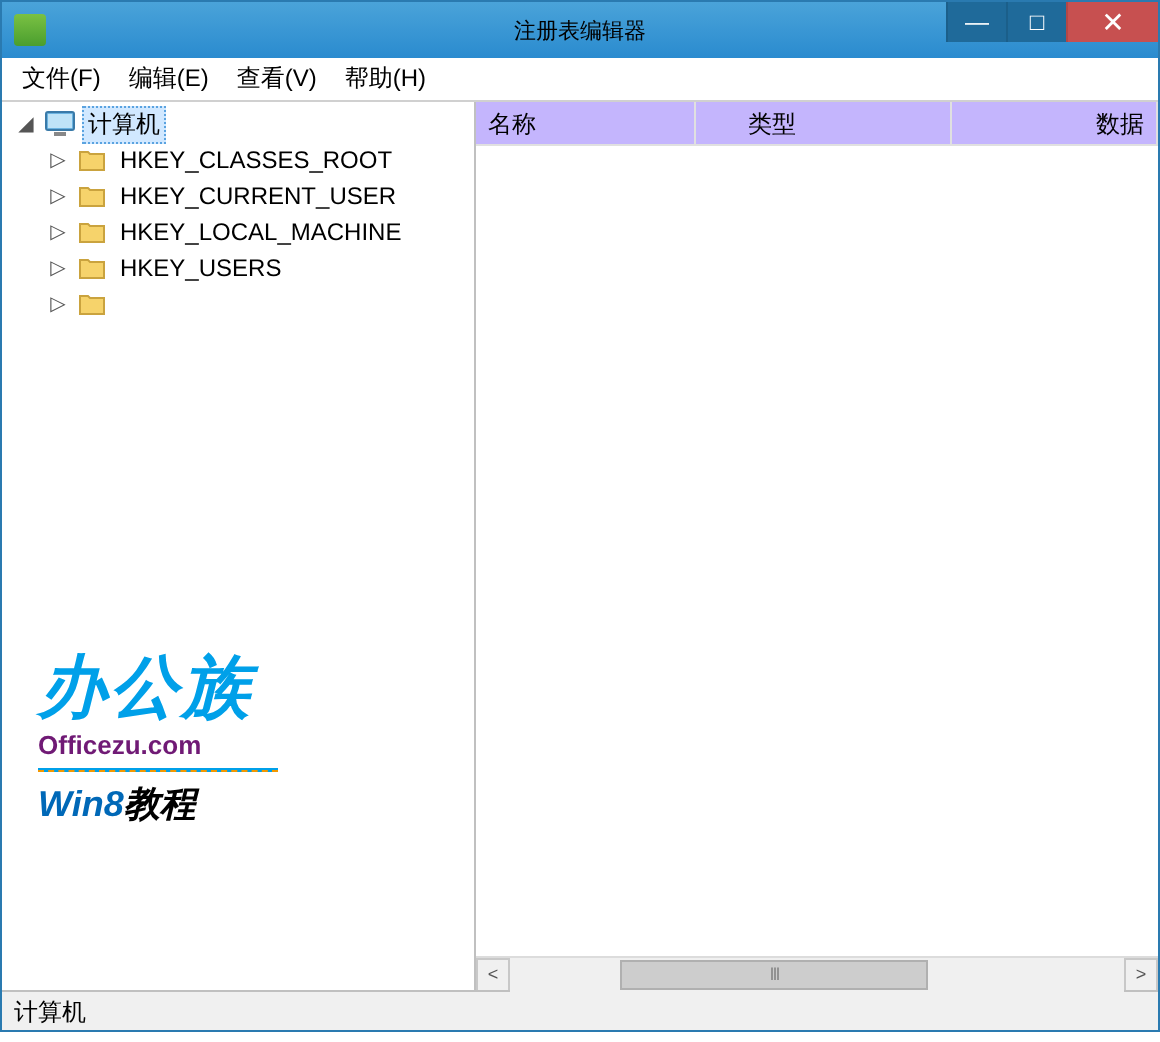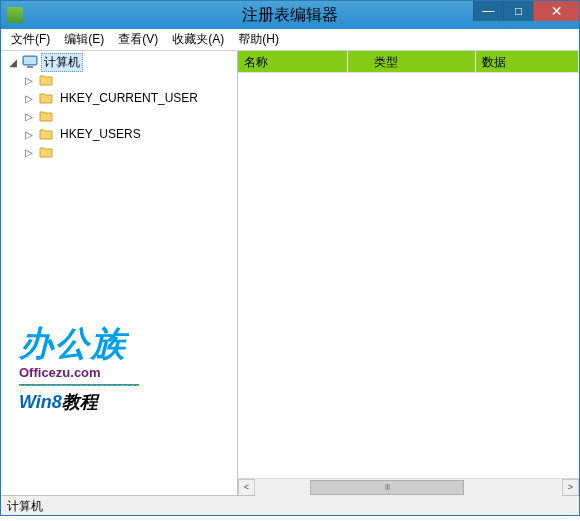--- a/index.html
+++ b/index.html
@@ -1,20 +1,20 @@
 <!DOCTYPE html>
 <html><head>
 <meta charset="utf-8">
 <style>
 * { margin: 0; padding: 0; box-sizing: border-box; font-family: "Microsoft YaHei", SimSun, sans-serif; font-size: 12px; }
 body { background: #fff; width: 580px; height: 521px; overflow: hidden; }
 .window { width: 580px; height: 516px; border: 1px solid #2a7ab0; background: #fff; display: flex; flex-direction: column; }
 .titlebar { height: 28px; background: linear-gradient(#4aa3d9, #2a8bcf); display: flex; align-items: center; position: relative; }
 .titlebar-icon { width: 16px; height: 16px; margin-left: 6px; background: linear-gradient(#7ac143, #4a9e2e); border-radius: 2px; }
-.titlebar-title { position: absolute; left: 50%; transform: translateX(-50%); color: #000; font-size: 16px; }
+.titlebar-title { position: absolute; left: 50%; transform: translateX(-50%); color: #000; font-size: 11px; }
 .window-controls { position: absolute; right: 0; top: 0; display: flex; }
 .win-btn { width: 30px; height: 20px; display: flex; align-items: center; justify-content: center; border-left: 1px solid rgba(0,0,0,0.1); cursor: pointer; }
 .win-btn.min, .win-btn.max { background: #1f6a9a; color: #fff; font-size: 12px; }
 .win-btn.close { width: 46px; background: #c75050; color: #fff; font-size: 14px; }
 .menubar { height: 22px; background: #fff; display: flex; align-items: center; padding: 0 4px; gap: 2px; border-bottom: 1px solid #d0d0d0; }
 .menu-item { padding: 2px 6px; cursor: pointer; }
 .client { flex: 1; display: flex; min-height: 0; }
 .tree-pane { width: 237px; border-right: 1px solid #c0c0c0; overflow: auto; padding: 2px 0; position: relative; }
 .tree-root { padding-left: 6px; }
 .tree-node { display: flex; align-items: center; height: 18px; white-space: nowrap; }
@@ -26,25 +26,25 @@
 .node-label.selected { background: #d1e8ff; border: 1px dotted #5aa3e0; padding: 0 2px; }
 .children { padding-left: 16px; }
 .watermark { position: absolute; left: 18px; top: 270px; pointer-events: none; }
 .wm-line1 { display: flex; align-items: baseline; }
 .wm-line1 .a { color: #00a0e9; font-size: 34px; font-weight: bold; font-style: italic; letter-spacing: 2px; }
 .wm-line2 { color: #701a75; font-size: 13px; font-weight: bold; margin-top: -2px; }
 .wm-sep { height: 2px; background: #00a0e9; margin: 4px 0; border-bottom: 1px dashed #f39800; width: 120px; }
 .wm-line3 .b { color: #0068b7; font-size: 18px; font-weight: bold; font-style: italic; }
 .wm-line3 .c { color: #000000; font-size: 18px; font-weight: bold; font-style: italic; }
 .list-pane { flex: 1; display: flex; flex-direction: column; }
-.list-header { height: 22px; display: flex; background: #84cc16; border-bottom: 1px solid #e0e0e0; }
+.list-header { height: 22px; display: flex; background: #c4b5fd; border-bottom: 1px solid #e0e0e0; }
 .col { border-right: 1px solid #e0e0e0; padding: 3px 6px; }
 .col.name { width: 110px; }
 .col.type { width: 108px; margin-left: 20px; }
-.col.data { flex: 1; }
+.col.data { flex: 1; text-align: right; }
 .list-body { flex: 1; }
 .hscroll { height: 17px; background: #f0f0f0; border-top: 1px solid #dcdcdc; display: flex; align-items: center; }
 .sb-btn { width: 17px; height: 17px; background: #f0f0f0; border: 1px solid #c8c8c8; display: flex; align-items: center; justify-content: center; font-size: 9px; color: #555; cursor: pointer; }
 .sb-track { flex: 1; height: 17px; background: #f0f0f0; position: relative; }
 .sb-thumb { position: absolute; left: 18%; width: 50%; height: 15px; top: 1px; background: #cdcdcd; border: 1px solid #b0b0b0; display: flex; align-items: center; justify-content: center; color: #888; letter-spacing: -1px; font-size: 9px; }
 .statusbar { height: 20px; border-top: 1px solid #c0c0c0; padding: 2px 6px; background: #f0f0f0; }
 </style>
 </head>
 <body>
 
@@ -57,21 +57,20 @@
       <div class="win-btn min">—</div>
       <div class="win-btn max">□</div>
       <div class="win-btn close">✕</div>
     </div>
   </div>
 
   <div class="menubar">
     <div class="menu-item">文件(F)</div>
     <div class="menu-item">编辑(E)</div>
     <div class="menu-item">查看(V)</div>
-    <div class="menu-item">收藏夹(A)</div>
     <div class="menu-item">帮助(H)</div>
   </div>
 
   <div class="client">
 
     <div class="tree-pane">
       <div class="tree-root">
         <div class="tree-node">
           <span class="expander">◢</span>
           <span class="node-icon">
@@ -84,37 +83,39 @@
           <span class="node-label selected">计算机</span>
         </div>
         <div class="children">
           <div class="tree-node">
             <span class="expander">▷</span>
             <span class="node-icon">
                 <svg class="folder-svg" viewBox="0 0 14 12">
                   <path d="M1 2h4l1 1h7v8H1z" fill="#f6d36b" stroke="#caa33e"></path>
                 </svg>
               </span>
+            <span class="node-label">HKEY_CLASSES_ROOT</span>
           </div>
           <div class="tree-node">
             <span class="expander">▷</span>
             <span class="node-icon">
                 <svg class="folder-svg" viewBox="0 0 14 12">
                   <path d="M1 2h4l1 1h7v8H1z" fill="#f6d36b" stroke="#caa33e"></path>
                 </svg>
               </span>
             <span class="node-label">HKEY_CURRENT_USER</span>
           </div>
           <div class="tree-node">
             <span class="expander">▷</span>
             <span class="node-icon">
                 <svg class="folder-svg" viewBox="0 0 14 12">
                   <path d="M1 2h4l1 1h7v8H1z" fill="#f6d36b" stroke="#caa33e"></path>
                 </svg>
               </span>
+            <span class="node-label">HKEY_LOCAL_MACHINE</span>
           </div>
           <div class="tree-node">
             <span class="expander">▷</span>
             <span class="node-icon">
                 <svg class="folder-svg" viewBox="0 0 14 12">
                   <path d="M1 2h4l1 1h7v8H1z" fill="#f6d36b" stroke="#caa33e"></path>
                 </svg>
               </span>
             <span class="node-label">HKEY_USERS</span>
           </div>

